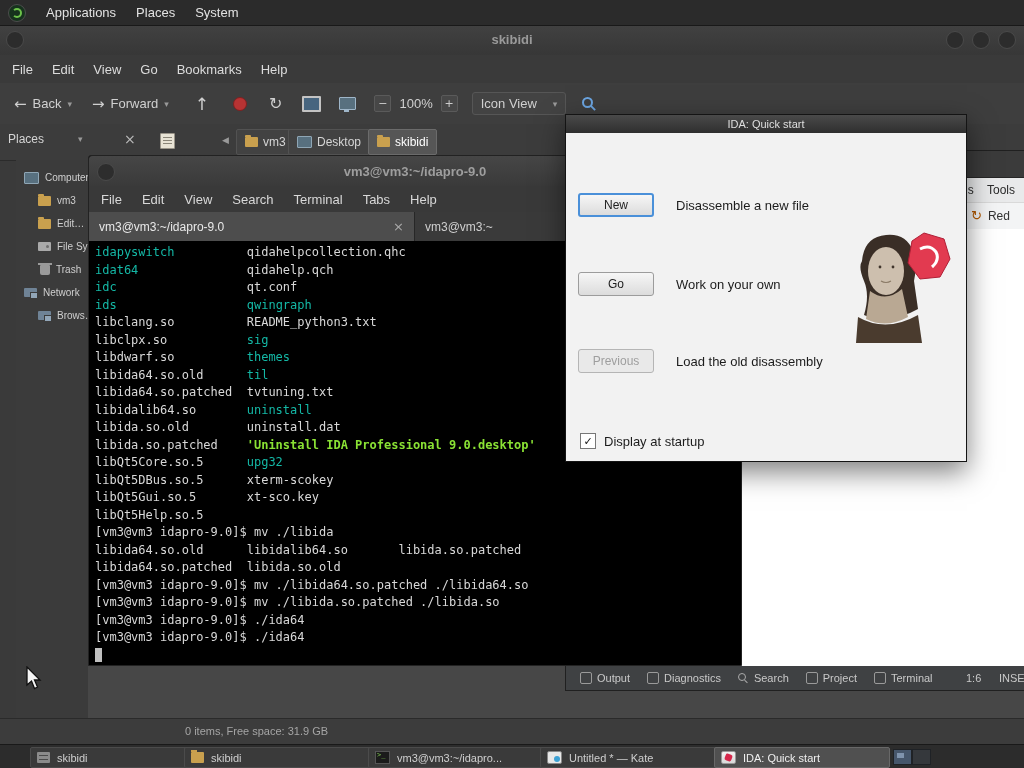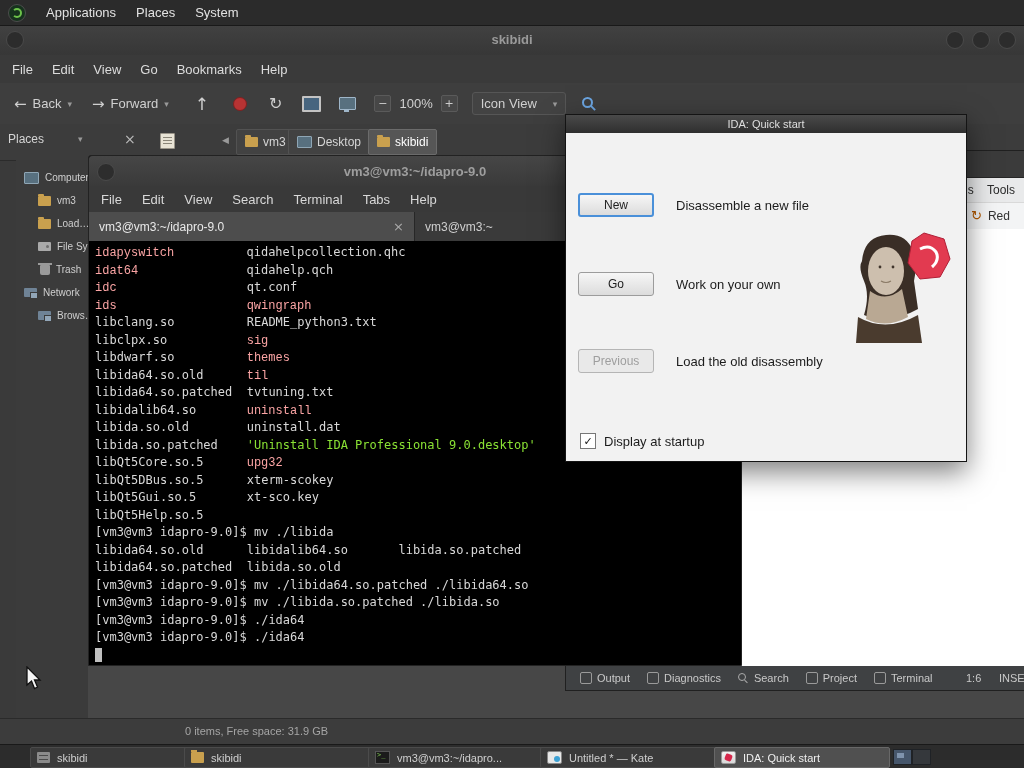--- a/index.html
+++ b/index.html
@@ -102,22 +102,22 @@
   .term-menubar{position:absolute;top:30px;height:26px;left:0;right:0;background:#393939;display:flex;gap:20px;
                 align-items:center;padding-left:12px;color:#d8d8d8;font-size:13px;}
   .term-tabs{position:absolute;top:56px;height:29px;left:0;right:0;background:#2f2f2f;display:flex;}
   .term-tab{flex:1;display:flex;align-items:center;padding:0 10px;background:#3a3a3a;border-right:1px solid #272727;
             color:#cfcfcf;font-size:12px;overflow:hidden;white-space:nowrap;}
   .term-tab.active{background:#4d4d4d;color:#e8e8e8;}
   .tab-close{margin-left:auto;color:#aaa;font-size:13px;padding-left:8px;}
   .term-screen{position:absolute;top:85px;left:0;right:0;bottom:0;background:#000;padding:3px 0 0 6px;
                font-family:"DejaVu Sans Mono",monospace;font-size:12px;line-height:17.5px;overflow:hidden;}
   .term-line{white-space:pre;height:17.5px;}
-  .seg-g{color:#fca5a5;font-family:Liberation Mono, monospace;}
-  .seg-gb{color:#8ae234;font-weight:normal;}
+  .seg-g{color:#14b8a6;}
+  .seg-gb{color:#8ae234;font-weight:bold;}
   .seg-w{color:#d8d8d8;}
   .seg-cur{display:inline-block;width:7px;height:14px;background:#c0c0c0;vertical-align:middle;}
 
   
   .ida-dialog{position:absolute;left:565px;top:114px;width:400px;height:346px;z-index:4;background:#f2f2f2;
               border:1px solid #141414;box-shadow:0 10px 26px rgba(0,0,0,.5);}
   .ida-titlebar{height:18px;background:linear-gradient(#4a4a4a,#2f2f2f);color:#dfdfdf;font-size:11px;
                 text-align:center;line-height:18px;}
   .ida-body{position:absolute;top:18px;left:0;right:0;bottom:0;}
   .ida-row{position:absolute;left:12px;display:flex;align-items:center;gap:22px;}
@@ -235,21 +235,21 @@
       <div class="sb-item">
         <span class="i-computer"></span>
         <span>Computer</span>
       </div>
       <div class="sb-item indent">
         <span class="i-folder"></span>
         <span>vm3</span>
       </div>
       <div class="sb-item indent">
         <span class="i-folder"></span>
-        <span>Load…</span>
+        <span>Edit…</span>
       </div>
       <div class="sb-item indent">
         <span class="i-disk"></span>
         <span>File Sy…</span>
       </div>
       <div class="sb-item indent">
         <span class="i-trash"></span>
         <span>Trash</span>
       </div>
       <div class="sb-item">

